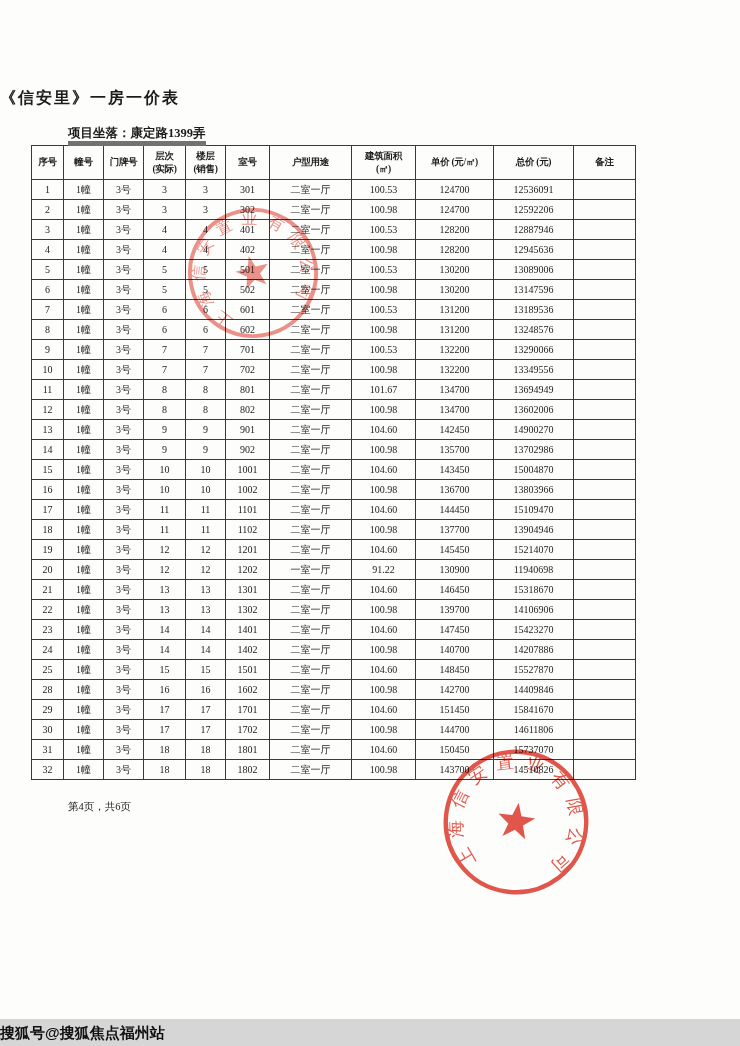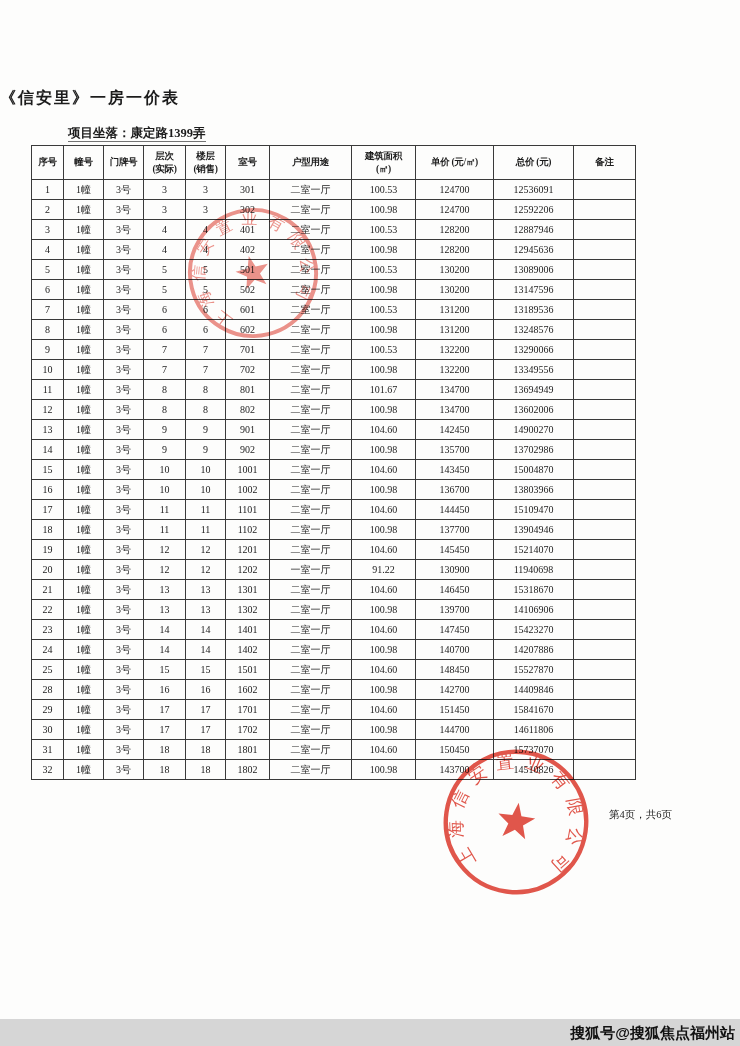--- a/index.html
+++ b/index.html
@@ -16,21 +16,21 @@
     font-size:16px;
     font-weight:700;
     letter-spacing:2px;
   }
   .location-line{
     margin:16px 0 3px 68px;
     font-size:12.5px;
     font-weight:700;
   }
   .location-line .ul{
-    border-bottom:1px solid #737373;
+    border-bottom:5px solid #737373;
     padding-bottom:1px;
   }
   table.price-table{
     margin-left:31px;
     width:604px;
     border-collapse:collapse;
     table-layout:fixed;
   }
   .price-table th,.price-table td{
     border:1px solid #3a3a3a;
@@ -48,39 +48,38 @@
     line-height:1.35;
   }
   .price-table td{
     font-size:10px;
     height:20px;
     padding:0 1px;
     white-space:nowrap;
   }
   .page-footer{
     width:604px;
-    margin:28px 0 0 68px;
-    text-align:right;
+    margin:20px 0 0 68px;
+    text-align:left;
     font-size:10.5px;
   }
   .stamp{
     position:absolute;
     mix-blend-mode:multiply;
     pointer-events:none;
   }
   .stamp-top{left:183px;top:203px;width:140px;height:140px;transform:rotate(-14deg);opacity:.55}
   .stamp-bottom{left:438px;top:744px;width:156px;height:156px;transform:rotate(8deg);opacity:.85}
   .stamp svg{width:100%;height:100%}
   .watermark-bar{
     position:absolute;
     left:0;right:0;bottom:0;
     height:27px;
     background:#d6d6d6;
     line-height:27px;
-    text-align:right;
     padding-right:5px;
     font-size:15px;
     font-weight:700;
     color:#111;
     font-family:"Liberation Sans","DejaVu Sans",sans-serif;
   }
 </style>
 </head>
 <body>
 

